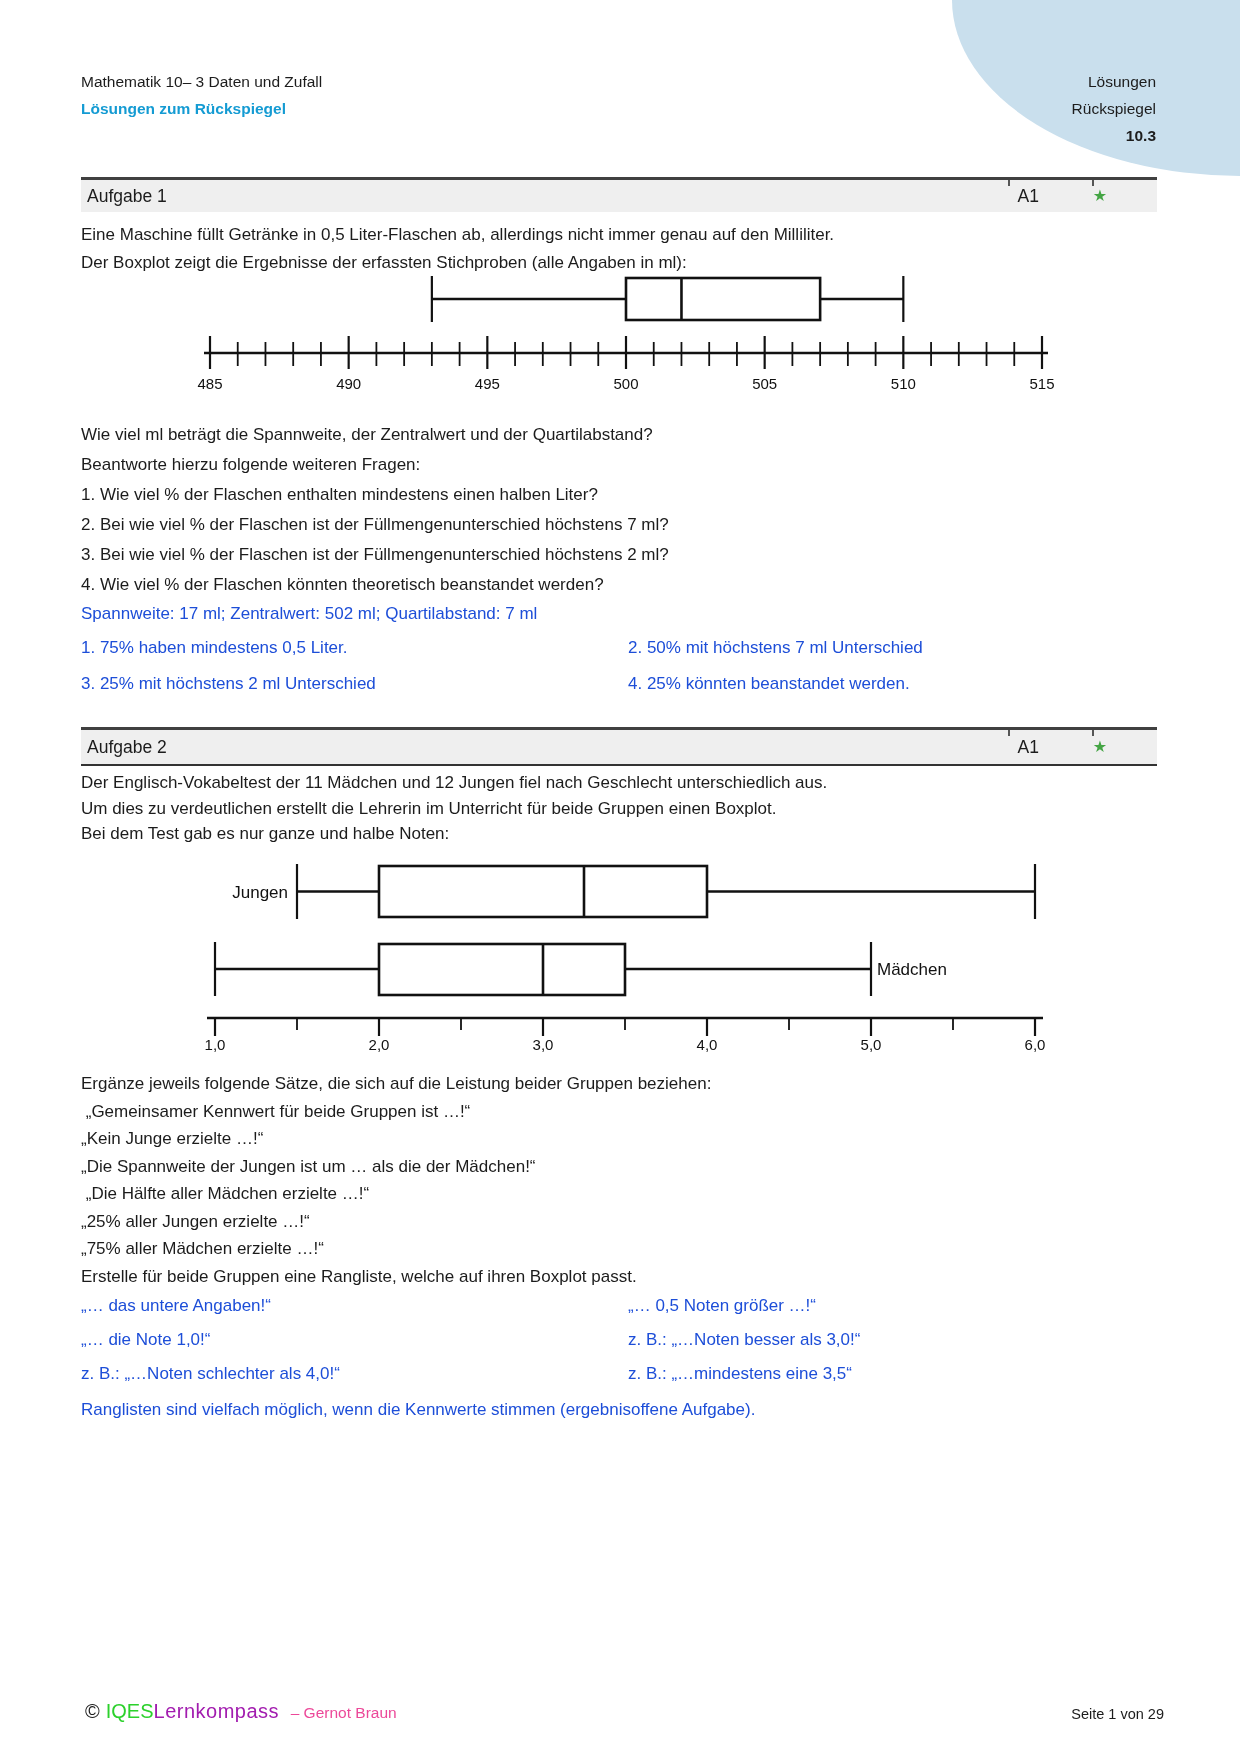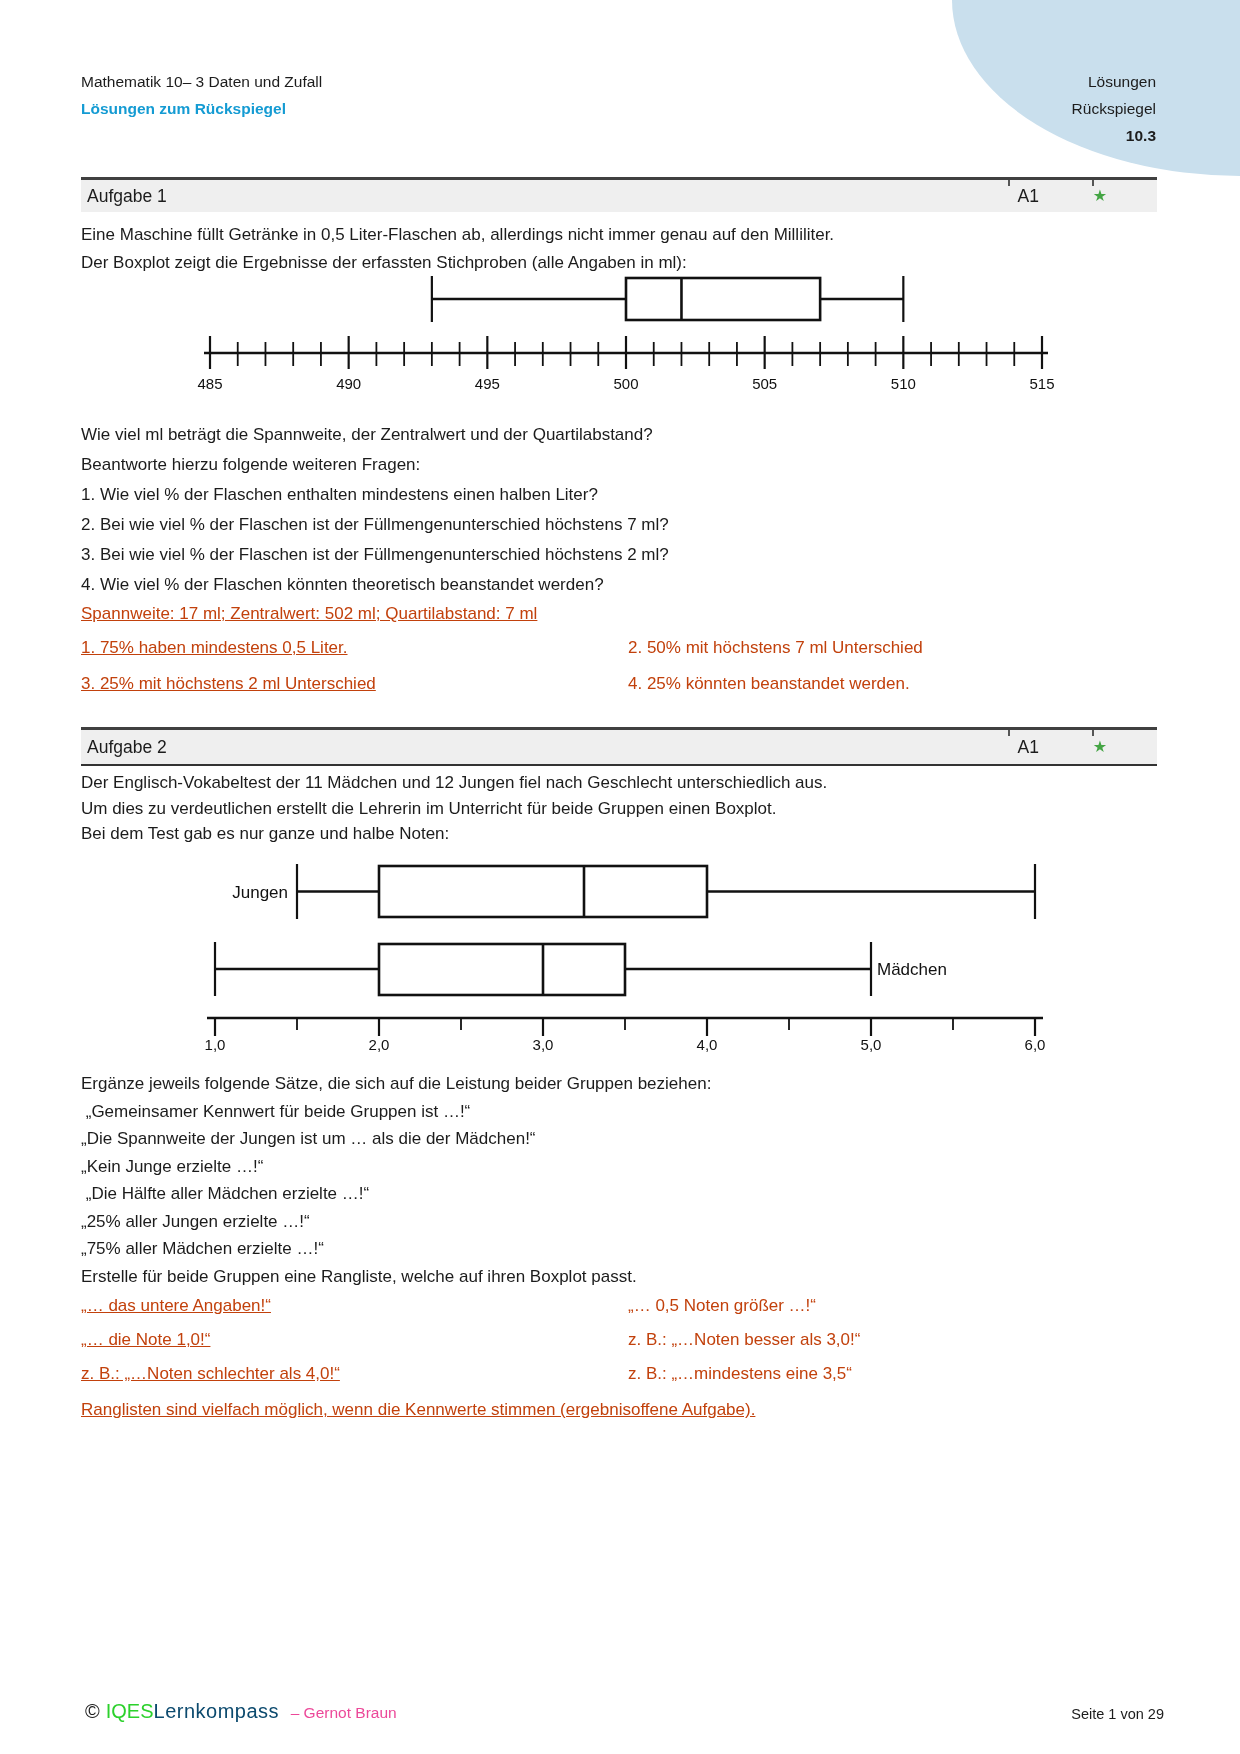--- a/index.html
+++ b/index.html
@@ -39,36 +39,36 @@
   .bar2 .bar-title,.bar2 .bar-code,.bar2 .bar-star{line-height:34px;}
   .notch-a{left:927px;} .notch-b{left:1011px;}
 
   .textblock{position:absolute;left:81px;font-size:17px;}
   .intro1{top:221px;line-height:28px;}
   .questions{top:420px;line-height:30px;}
   .intro2{top:770px;line-height:25.5px;}
   .erg{top:1070px;line-height:27.5px;}
   .erg div{white-space:pre-wrap;}
 
-  .green{color:#c2410c;text-decoration:underline;}
+  .green{color:#1d4ed8;}
   .ans-summary{position:absolute;left:81px;top:604px;font-size:17px;}
   .ans-row{position:absolute;left:81px;width:1078px;font-size:17px;}
   .ans-row .col-right{position:absolute;left:547px;top:0;}
   .a1-r1{top:638px;} .a1-r2{top:674px;}
   .a2-r1{top:1296px;} .a2-r2{top:1330px;} .a2-r3{top:1364px;}
   .ans-note{position:absolute;left:81px;top:1400px;font-size:17px;}
 
   svg{position:absolute;left:0;display:block;}
   #bp1{top:268px;}
   #bp2{top:845px;}
 
   .footer-left{position:absolute;left:85px;top:1700px;font-size:20px;white-space:nowrap;}
   .footer-left .copy{font-size:20px;margin-right:6px;}
   .footer-left .iqes{color:#2cd12c;}
-  .footer-left .lern{color:#0c4a6e;letter-spacing:0.5px;}
+  .footer-left .lern{color:#a21caf;letter-spacing:0.5px;}
   .footer-left .author{font-size:15.5px;color:#ec4899;margin-left:6px;}
   .footer-right{position:absolute;right:76px;top:1706px;font-size:14.5px;}
 </style>
 </head>
 <body>
 
 <div class="page">
 
   <div class="corner"></div>
 
@@ -209,22 +209,22 @@
       <line x1="215" y1="124" x2="379" y2="124" stroke="#111" stroke-width="2.4"></line>
       <line x1="625" y1="124" x2="871" y2="124" stroke="#111" stroke-width="2.4"></line>
       <rect x="379" y="99" width="246" height="51" fill="#ffffff" stroke="#111" stroke-width="2.6"></rect>
       <line x1="543" y1="99" x2="543" y2="150" stroke="#111" stroke-width="2.6"></line>
       <text x="877" y="130" font-size="17" text-anchor="start" fill="#111" font-family="&quot;Liberation Sans&quot;,&quot;DejaVu Sans&quot;,sans-serif">Mädchen</text>
     </svg>
 
   <div class="textblock erg">
     <div>Ergänze jeweils folgende Sätze, die sich auf die Leistung beider Gruppen beziehen:</div>
     <div> „Gemeinsamer Kennwert für beide Gruppen ist …!“</div>
+    <div>„Kein Junge erzielte …!“</div>
     <div>„Die Spannweite der Jungen ist um … als die der Mädchen!“</div>
-    <div>„Kein Junge erzielte …!“</div>
     <div> „Die Hälfte aller Mädchen erzielte …!“</div>
     <div>„25% aller Jungen erzielte …!“</div>
     <div>„75% aller Mädchen erzielte …!“</div>
     <div>Erstelle für beide Gruppen eine Rangliste, welche auf ihren Boxplot passt.</div>
   </div>
 
   <div class="ans-row a2-r1 green">
     <span class="col-left">„… das untere Angaben!“</span>
     <span class="col-right">„… 0,5 Noten größer …!“</span>
   </div>

